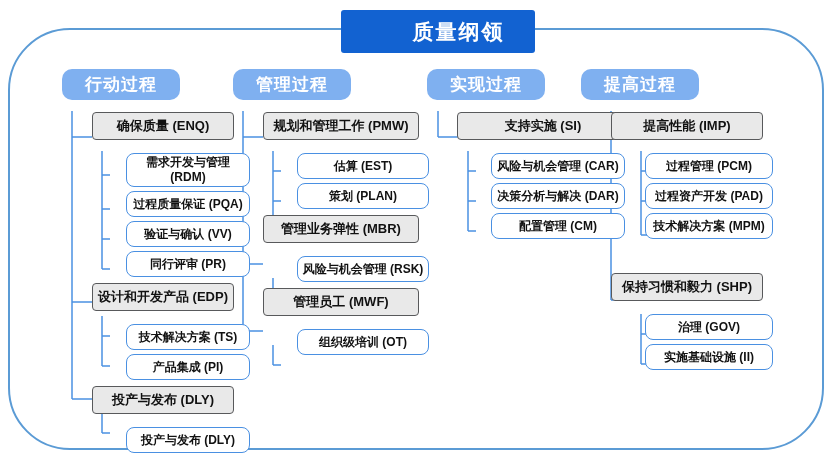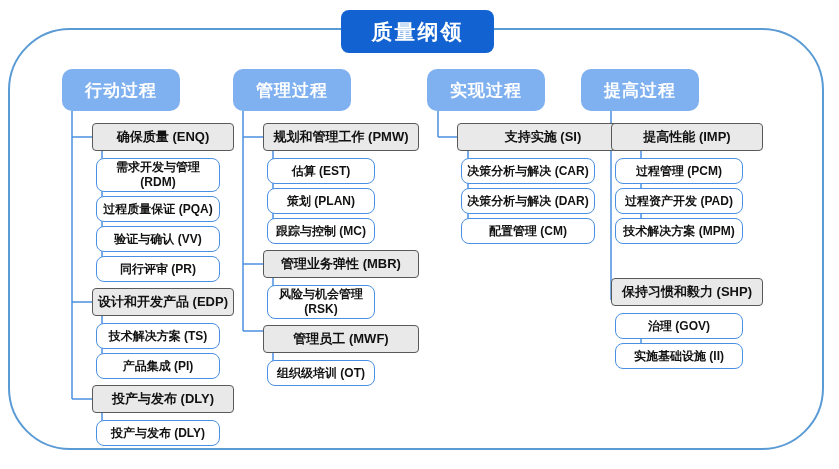--- a/index.html
+++ b/index.html
@@ -8,52 +8,52 @@
     font-family:"Liberation Sans",sans-serif;overflow:hidden;
   }
   #frame{
     position:absolute;left:8px;top:28px;width:816px;height:422px;
     border:2px solid var(--frame-border,#5b9bd5);border-radius:62px;
     background:#fff;box-sizing:border-box;z-index:0;
   }
   #wires{position:absolute;left:0;top:0;width:839px;height:469px;z-index:1;pointer-events:none;}
   #title{
     position:absolute;left:341px;top:10px;width:153px;height:43px;
-    background:var(--title-bg,#1262d1);border-radius:8px;color:#fff;
+    background:var(--title-bg,#1262d1);border-radius:3px;color:#fff;
     font-size:21px;font-weight:bold;letter-spacing:2px;
-    display:flex;align-items:center;justify-content:center;z-index:3;
+    display:flex;align-items:center;justify-content:center;z-index:3;padding-left:41px;
   }
   .column{position:absolute;top:69px;}
   .column-1{left:62px}.column-2{left:233px}.column-3{left:427px}.column-4{left:581px}
   .col-header{
-    width:118px;height:42px;background:var(--header-bg,#7fb0f0);border-radius:10px;
+    width:118px;height:31px;background:var(--header-bg,#7fb0f0);border-radius:10px;
     color:#fff;font-size:17px;font-weight:bold;letter-spacing:1px;
     display:flex;align-items:center;justify-content:center;
     position:relative;z-index:2;font-family:Liberation Mono, monospace;
   }
   .col-body{padding-top:12px;}
   .group{margin-left:30px;}
   .group + .group{margin-top:6px;}
   .column-4 .group + .group{margin-top:34px;}
   .parent-box{
     position:relative;z-index:2;height:28px;box-sizing:border-box;
     background:var(--parent-bg,#e9e9e9);border:1.6px solid var(--parent-border,#58595b);
     border-radius:4px;display:flex;align-items:center;justify-content:center;
     font-size:13px;font-weight:bold;color:#111;white-space:nowrap;
   }
-  .children{margin-left:4px;padding-top:7px;display:flex;flex-direction:column;gap:4px;}
+  .children{margin-left:34px;padding-top:13px;display:flex;flex-direction:column;gap:4px;}
   .child-box{
     position:relative;z-index:2;min-height:26px;box-sizing:border-box;
     background:#fff;border:1.5px solid var(--child-border,#4a90e2);
     border-radius:8px;display:flex;align-items:center;justify-content:center;
     text-align:center;font-size:12px;font-weight:bold;color:#111;
     padding:1px 4px;line-height:1.25;
   }
   .column-1 .parent-box{width:142px}.column-1 .child-box{width:124px}
-  .column-2 .parent-box{width:156px}.column-2 .child-box{width:108px}
+  .column-2 .parent-box{width:156px}.column-2 .child-box{width:132px}
   .column-3 .parent-box{width:172px}.column-3 .child-box{width:134px}
   .column-4 .parent-box{width:152px}.column-4 .child-box{width:128px}
 </style>
 </head>
 <body>
 
 <div id="canvas">
   <div id="frame"></div>
   <svg id="wires" xmlns="http://www.w3.org/2000/svg">
       <line x1="72" y1="137" x2="92" y2="137" stroke="#4a90e2" stroke-width="1.5"></line>
@@ -129,21 +129,20 @@
         </div>
       </div>
       <div class="column column-2">
         <div class="col-header">管理过程</div>
         <div class="col-body">
           <div class="group">
             <div class="parent-box">规划和管理工作 (PMW)</div>
             <div class="children">
               <div class="child-box">估算 (EST)</div>
               <div class="child-box">策划 (PLAN)</div>
-              <div class="child-box">跟踪与控制 (MC)</div>
             </div>
           </div>
           <div class="group">
             <div class="parent-box">管理业务弹性 (MBR)</div>
             <div class="children">
               <div class="child-box">风险与机会管理 (RSK)</div>
             </div>
           </div>
           <div class="group">
             <div class="parent-box">管理员工 (MWF)</div>
@@ -152,21 +151,21 @@
             </div>
           </div>
         </div>
       </div>
       <div class="column column-3">
         <div class="col-header">实现过程</div>
         <div class="col-body">
           <div class="group">
             <div class="parent-box">支持实施 (SI)</div>
             <div class="children">
-              <div class="child-box">决策分析与解决 (CAR)</div>
+              <div class="child-box">风险与机会管理 (CAR)</div>
               <div class="child-box">决策分析与解决 (DAR)</div>
               <div class="child-box">配置管理 (CM)</div>
             </div>
           </div>
         </div>
       </div>
       <div class="column column-4">
         <div class="col-header">提高过程</div>
         <div class="col-body">
           <div class="group">

